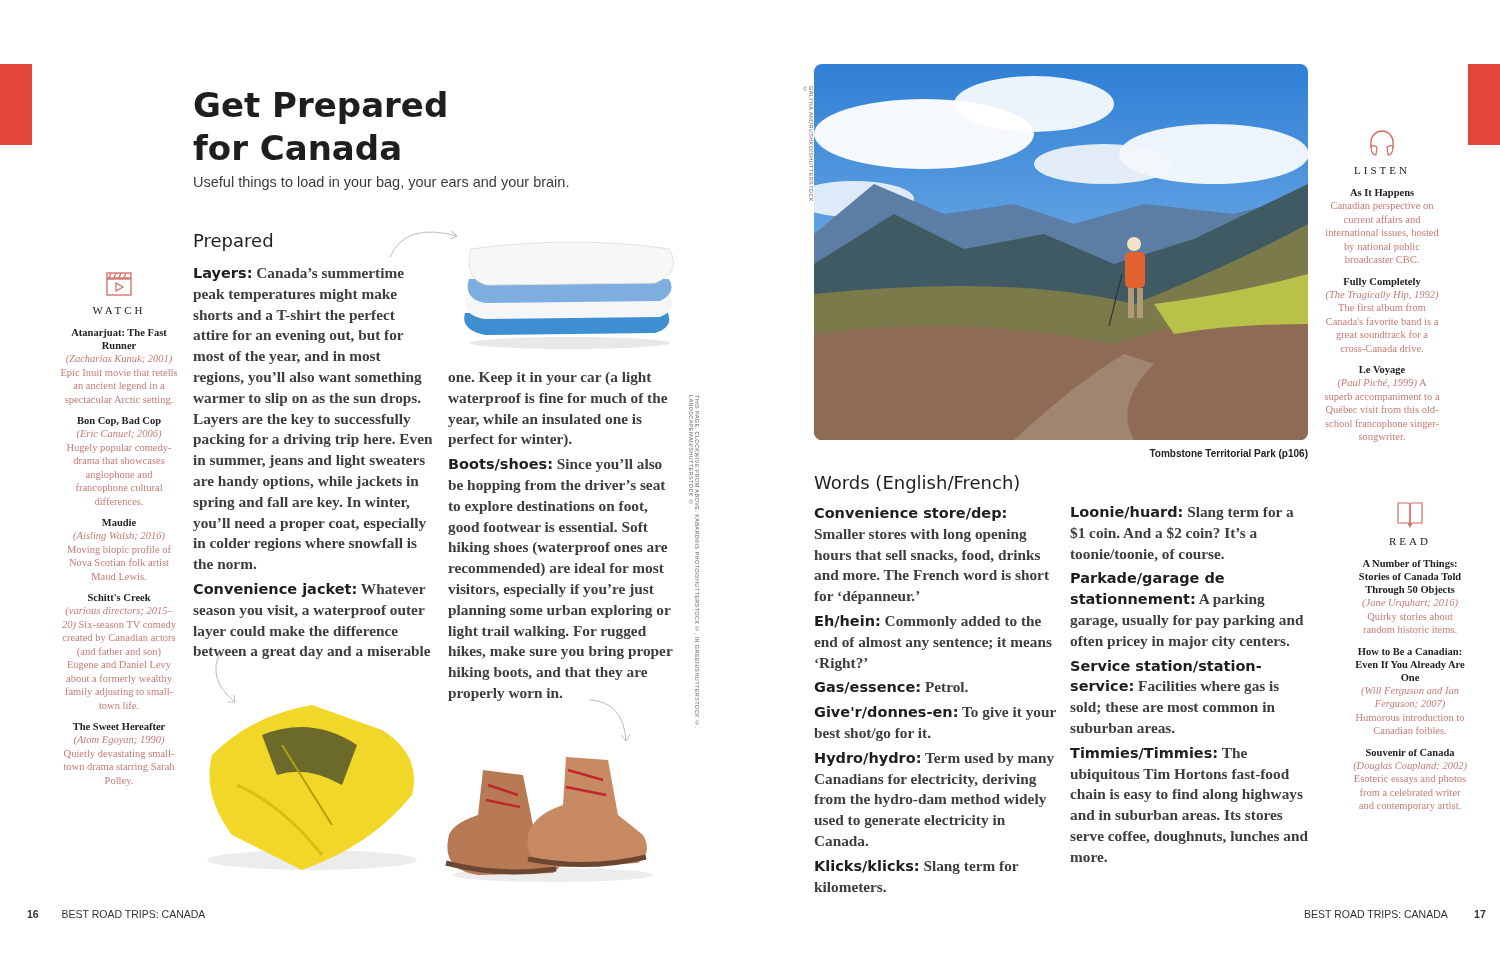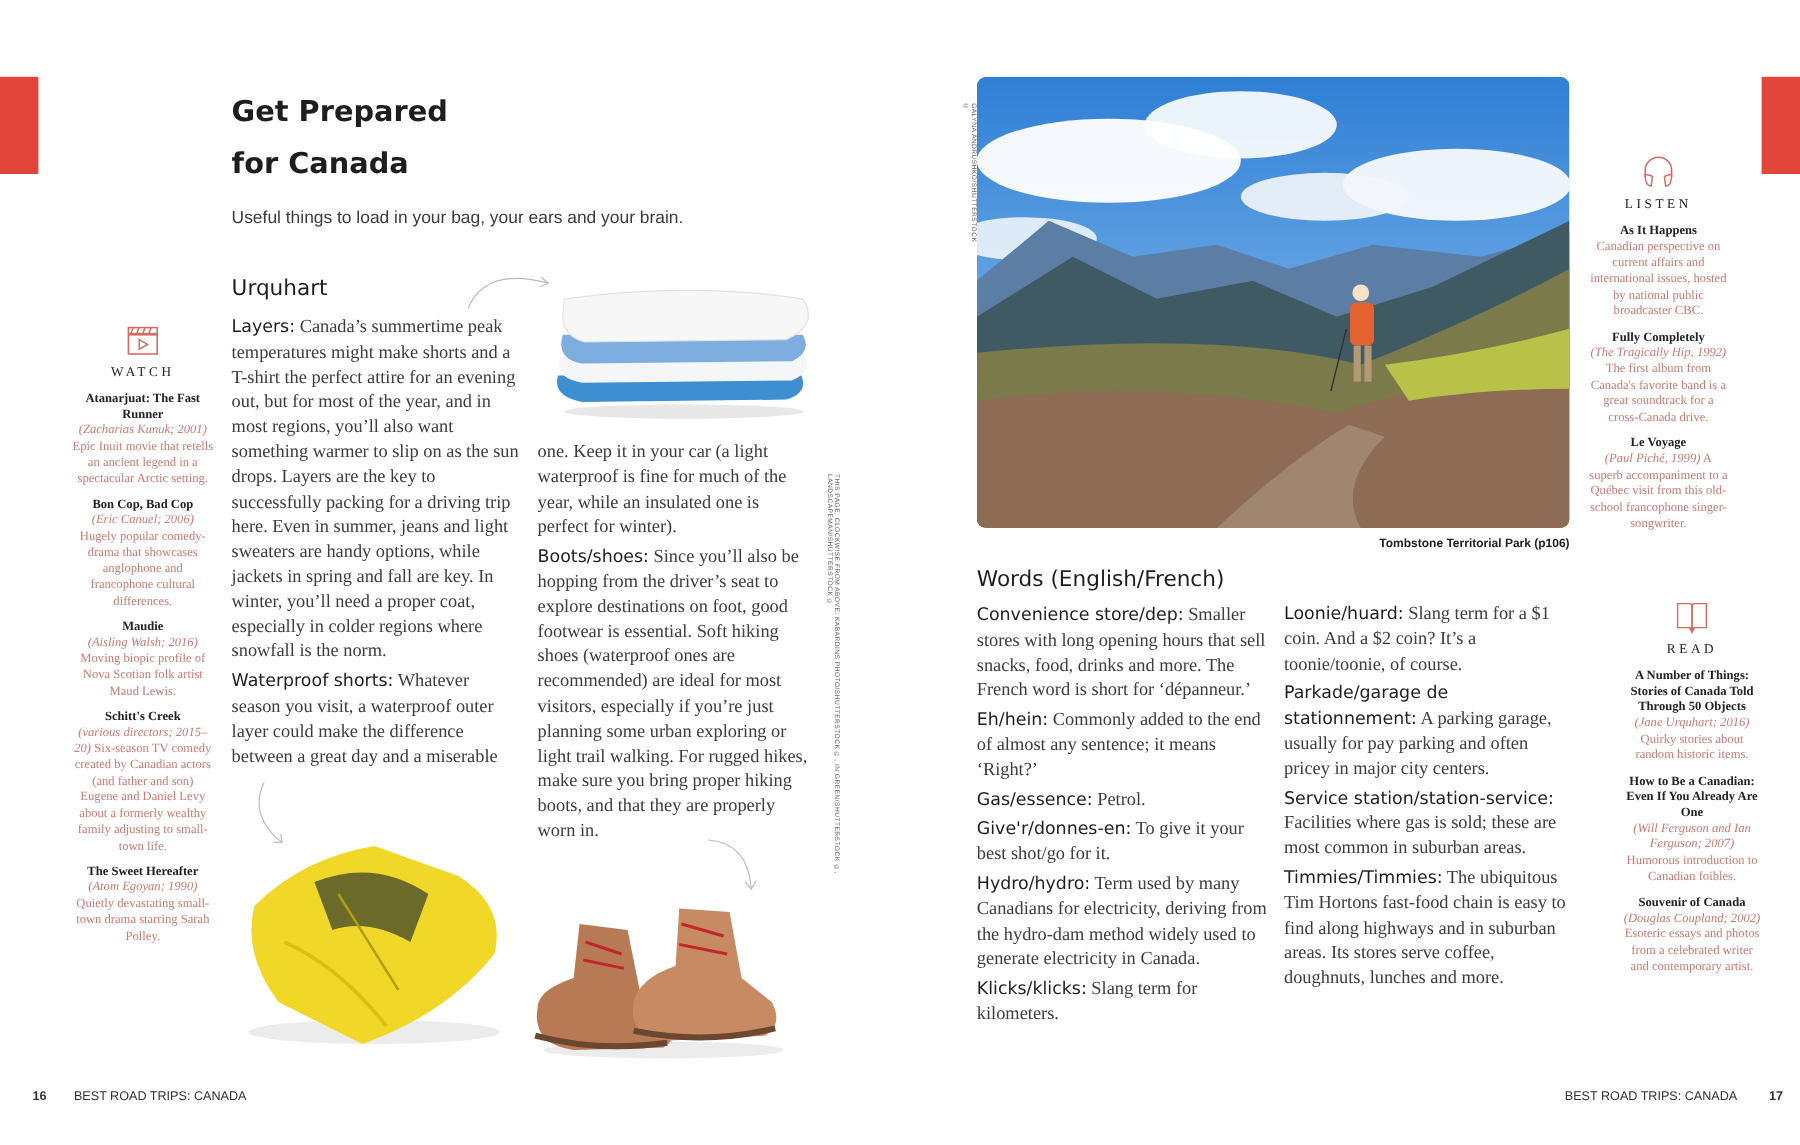--- a/index.html
+++ b/index.html
@@ -13,27 +13,27 @@
   
   .side { position: absolute; text-align: center; font-family: Liberation Serif, serif; }
   .side .sec-icon { display: block; margin: 0 auto 6px; }
   .side .sec-label { font-size: 11px; letter-spacing: 3px; color: #222; margin-bottom: 10px; display:block; }
   .side .entry { margin-bottom: 8px; }
   .side .entry-title { font-weight: bold; font-size: 10.5px; color: #222; line-height: 13px; display:block; }
   .side .entry-desc { font-size: 10.5px; color: #c77b76; line-height: 13.5px; display:block; }
   .side .entry-desc i { font-style: italic; }
 
   
-  .page-title { position: absolute; left: 193px; top: 72px; font-family: "DejaVu Sans", sans-serif; font-weight: bold; font-size: 24px; line-height: 43px; color: #1e1e1e; width: 320px; }
+  .page-title { position: absolute; left: 193px; top: 84px; font-family: "DejaVu Sans", sans-serif; font-weight: bold; font-size: 34px; line-height: 43px; color: #1e1e1e; width: 320px; }
   .subtitle { position: absolute; left: 193px; top: 174px; font-family: "Liberation Sans", sans-serif; font-size: 14.5px; color: #3b3b3b; }
 
   .section-head { position: absolute; font-family: "DejaVu Sans", sans-serif; font-size: 18px; color: #1e1e1e; }
 
   .col { position: absolute; font-size: 15.3px; line-height: 20.8px; color: #3d3d3d; }
-  .col p { margin-bottom: 4px; }
+  .col p { margin-bottom: 4px; font-weight: bold; }
   .term { font-family: "DejaVu Sans", sans-serif; font-size: 14.5px; color: #1e1e1e; }
 
   .photo { position: absolute; left: 814px; top: 64px; width: 494px; height: 376px; border-radius: 8px; overflow: hidden; }
   .caption { position: absolute; left: 1100px; top: 448px; width: 208px; text-align: right; font-family: "Liberation Sans", sans-serif; font-weight: bold; font-size: 10px; color: #222; }
 
   .credit { position: absolute; font-family: "Liberation Sans", sans-serif; font-size: 5.5px; color: #666; writing-mode: vertical-rl; letter-spacing: 0.4px; }
 
   .footer { position: absolute; top: 908px; font-family: "Liberation Sans", sans-serif; font-size: 10.5px; color: #333; }
   .footer .num { font-weight: bold; }
 
@@ -74,25 +74,25 @@
   <div class="entry">
       <span class="entry-title">Schitt's Creek</span>
       <span class="entry-desc"><i>(various directors; 2015–20)</i><span> Six-season TV comedy created by Canadian actors (and father and son) Eugene and Daniel Levy about a formerly wealthy family adjusting to small-town life.</span></span>
     </div>
   <div class="entry">
       <span class="entry-title">The Sweet Hereafter</span>
       <span class="entry-desc"><i>(Atom Egoyan; 1990)</i><span> Quietly devastating small-town drama starring Sarah Polley.</span></span>
     </div>
 </div>
 
-<div class="section-head" style="left:193px; top:230px;">Urquhart</div>
+<div class="section-head" style="left:193px; top:230px;">Prepared</div>
 
 <div class="col" style="left:193px; top:263px; width:240px;">
   <p><span class="term">Layers:</span><span> Canada’s summertime peak temperatures might make shorts and a T-shirt the perfect attire for an evening out, but for most of the year, and in most regions, you’ll also want something warmer to slip on as the sun drops. Layers are the key to successfully packing for a driving trip here. Even in summer, jeans and light sweaters are handy options, while jackets in spring and fall are key. In winter, you’ll need a proper coat, especially in colder regions where snowfall is the norm.</span></p>
-  <p><span class="term">Waterproof shorts:</span><span> Whatever season you visit, a waterproof outer layer could make the difference between a great day and a miserable</span></p>
+  <p><span class="term">Convenience jacket:</span><span> Whatever season you visit, a waterproof outer layer could make the difference between a great day and a miserable</span></p>
 </div>
 
 <div class="col" style="left:448px; top:367px; width:225px;">
   <p><span>one. Keep it in your car (a light waterproof is fine for much of the year, while an insulated one is perfect for winter).</span></p>
   <p><span class="term">Boots/shoes:</span><span> Since you’ll also be hopping from the driver’s seat to explore destinations on foot, good footwear is essential. Soft hiking shoes (waterproof ones are recommended) are ideal for most visitors, especially if you’re just planning some urban exploring or light trail walking. For rugged hikes, make sure you bring proper hiking boots, and that they are properly worn in.</span></p>
 </div>
 
 <svg class="illus" style="left:455px; top:235px;" width="230" height="115" viewBox="0 0 230 115">
   <ellipse cx="115" cy="108" rx="100" ry="6" fill="#e8e8e8"></ellipse>
   <path d="M10 78 Q5 95 30 100 L200 98 Q220 92 212 76 Z" fill="#3d8fd1"></path>

